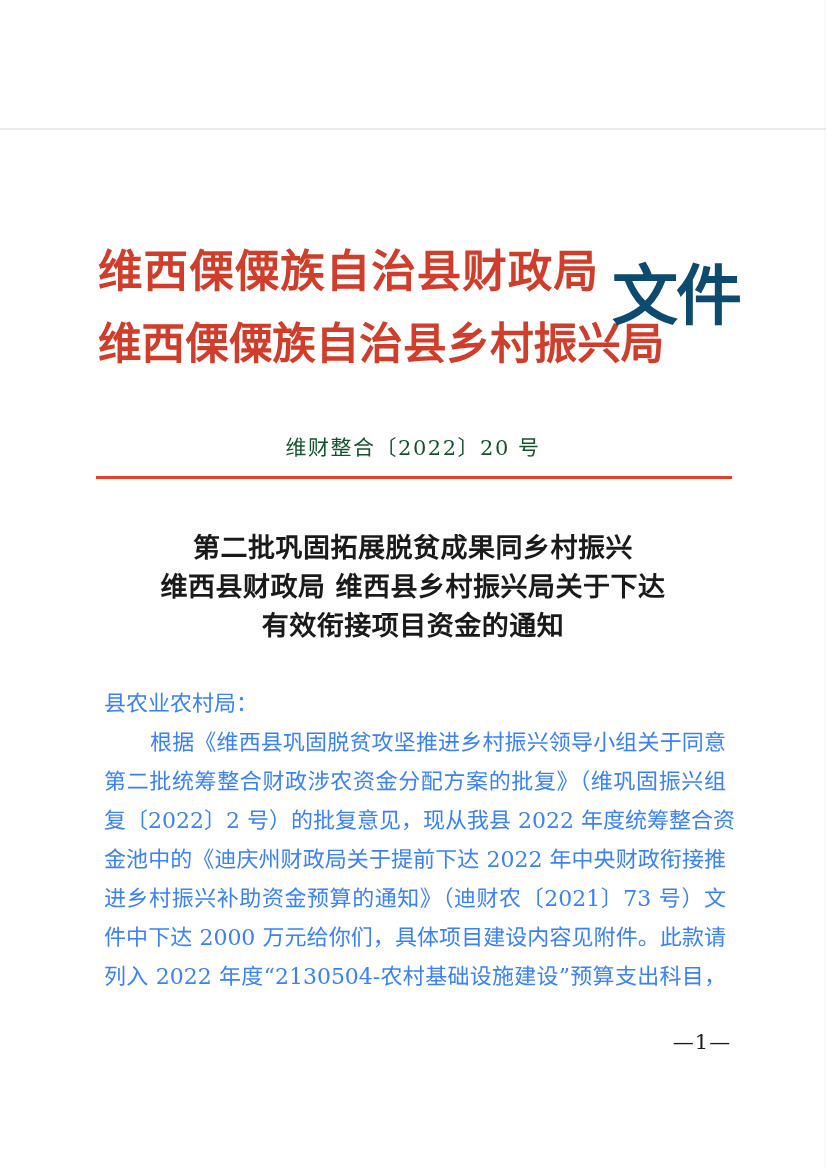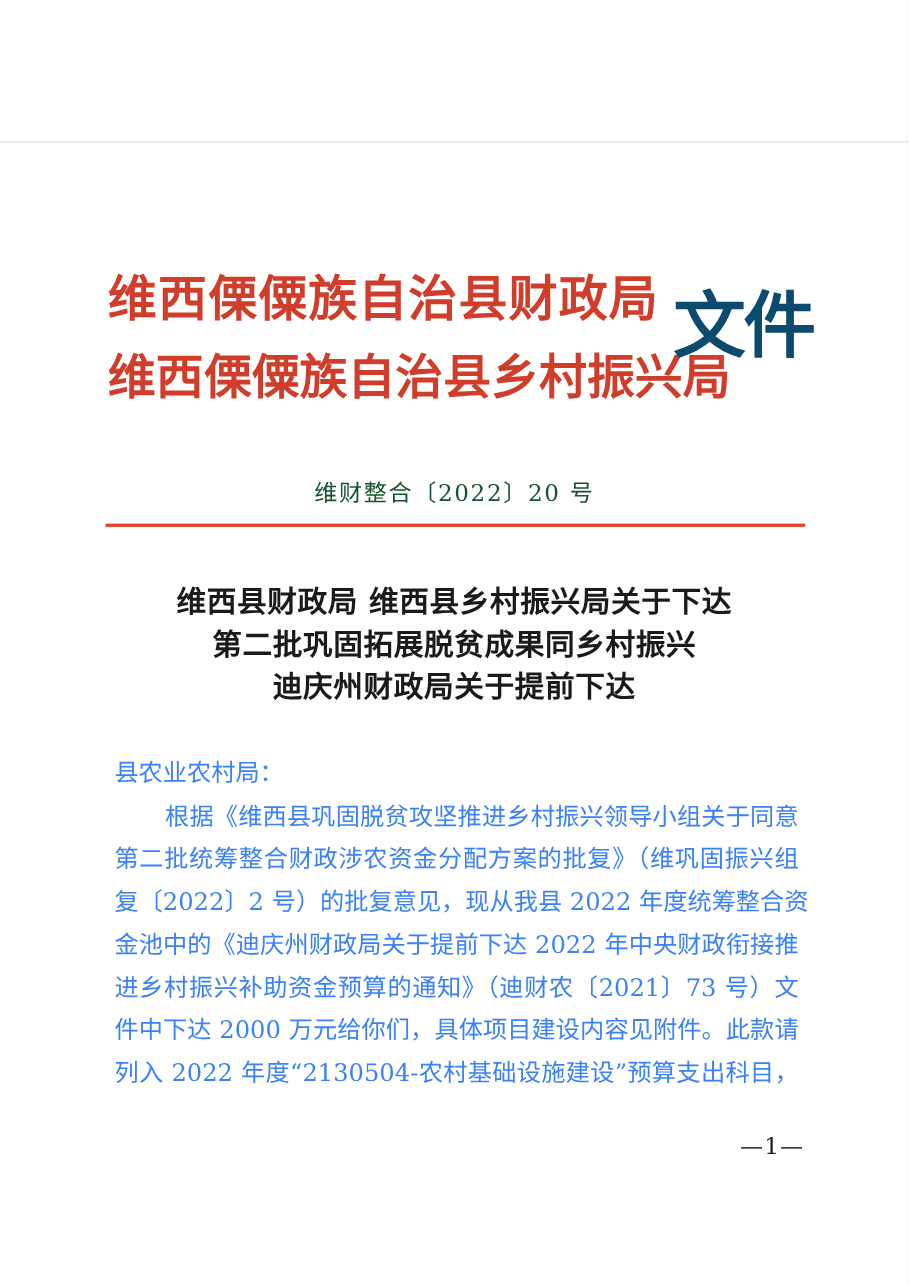--- a/index.html
+++ b/index.html
@@ -150,21 +150,20 @@
     white-space: nowrap;
     text-align: justify;
   }
 
   .body-line.justified {
     text-align-last: justify;
   }
 
   .body-line.indent {
     text-indent: 46px;
-    font-family: Liberation Serif, serif;
   }
 
   
   .page-marker {
     position: absolute;
     left: 0;
     top: 1030px;
     width: 826px;
     text-align: center;
     color: #1d1d1d;
@@ -192,23 +191,23 @@
       <div class="lh-line second">维西傈僳族自治县乡村振兴局</div>
     </div>
     <div class="lh-wenjian">文件</div>
   </div>
 
   <div class="doc-number">维财整合〔2022〕20 号</div>
 
   <div class="red-rule"></div>
 
   <div class="doc-title">
+    <span class="tline">第二批巩固拓展脱贫成果同乡村振兴</span>
     <span class="tline">维西县财政局 维西县乡村振兴局关于下达</span>
-    <span class="tline">第二批巩固拓展脱贫成果同乡村振兴</span>
-    <span class="tline">迪庆州财政局关于提前下达</span>
+    <span class="tline">有效衔接项目资金的通知</span>
   </div>
 
   <div class="body-text">
     <span class="body-line">县农业农村局：</span>
     <span class="body-line justified indent">根据《维西县巩固脱贫攻坚推进乡村振兴领导小组关于同意</span>
     <span class="body-line justified">第二批统筹整合财政涉农资金分配方案的批复》（维巩固振兴组</span>
     <span class="body-line justified">复〔2022〕2 号）的批复意见，现从我县 2022 年度统筹整合资</span>
     <span class="body-line justified">金池中的《迪庆州财政局关于提前下达 2022 年中央财政衔接推</span>
     <span class="body-line justified">进乡村振兴补助资金预算的通知》（迪财农〔2021〕73 号）文</span>
     <span class="body-line justified">件中下达 2000 万元给你们，具体项目建设内容见附件。此款请</span>

